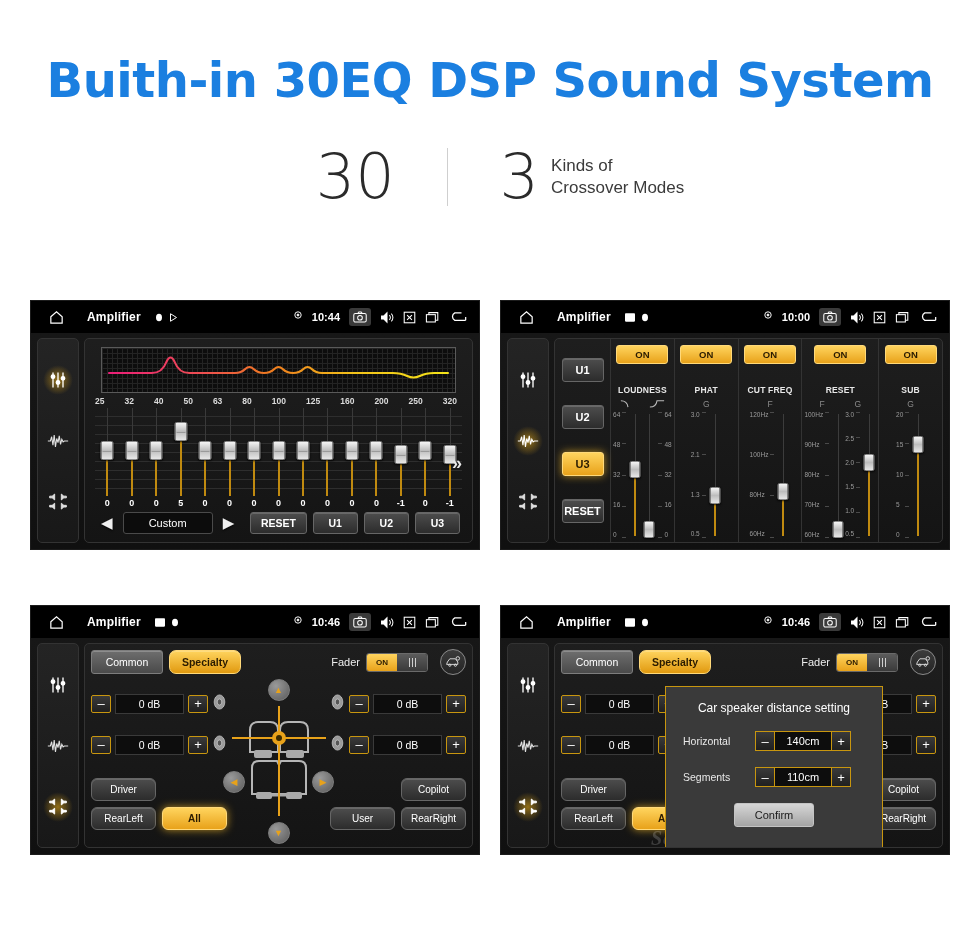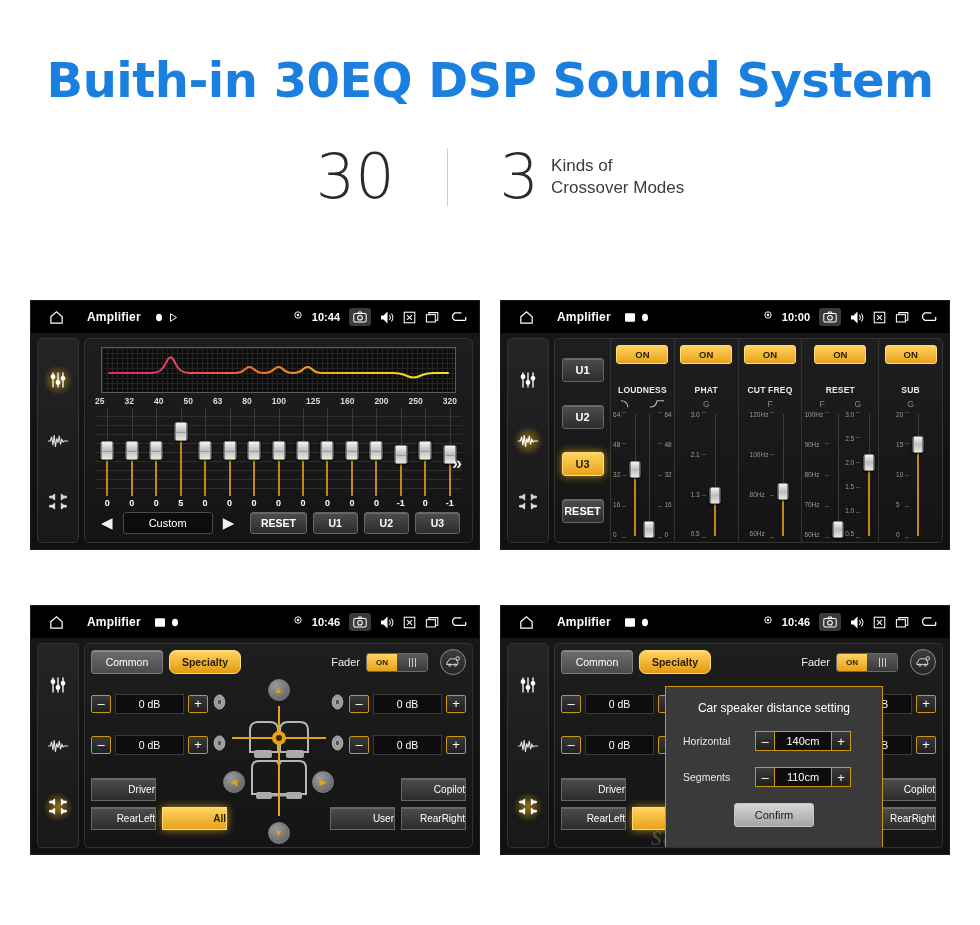--- a/index.html
+++ b/index.html
@@ -328,23 +328,23 @@
     background: radial-gradient(circle at 35% 30%, #9a9a9a, #5a5a5a);
     border: 1px solid #7d7d7d;
     display: flex; align-items: center; justify-content: center;
     color: #e8a21a; font-size: 9px;
   }
   .preset-grid {
     display: grid; grid-template-columns: repeat(2, 1fr);
     gap: 6px; width: 136px; align-content: end; padding-bottom: 4px;
   }
   .pbtn {
-    padding: 5px 0; text-align: right;
+    padding: 5px 0; text-align: center;
     background: linear-gradient(#4d4d4d, #2c2c2c);
-    border: 1px solid #666; border-radius: 0;
+    border: 1px solid #666; border-radius: 6px;
     color: #fff; font-size: 10px;
     box-shadow: inset 0 1px 0 rgba(255,255,255,.16);
   }
   .pbtn.active {
     background: linear-gradient(#ffd45e, #e8a21a);
     border-color: #ffd97a; color: #2a1b00; font-weight: bold;
     box-shadow: 0 0 8px rgba(250,190,40,.7);
   }
 
   

